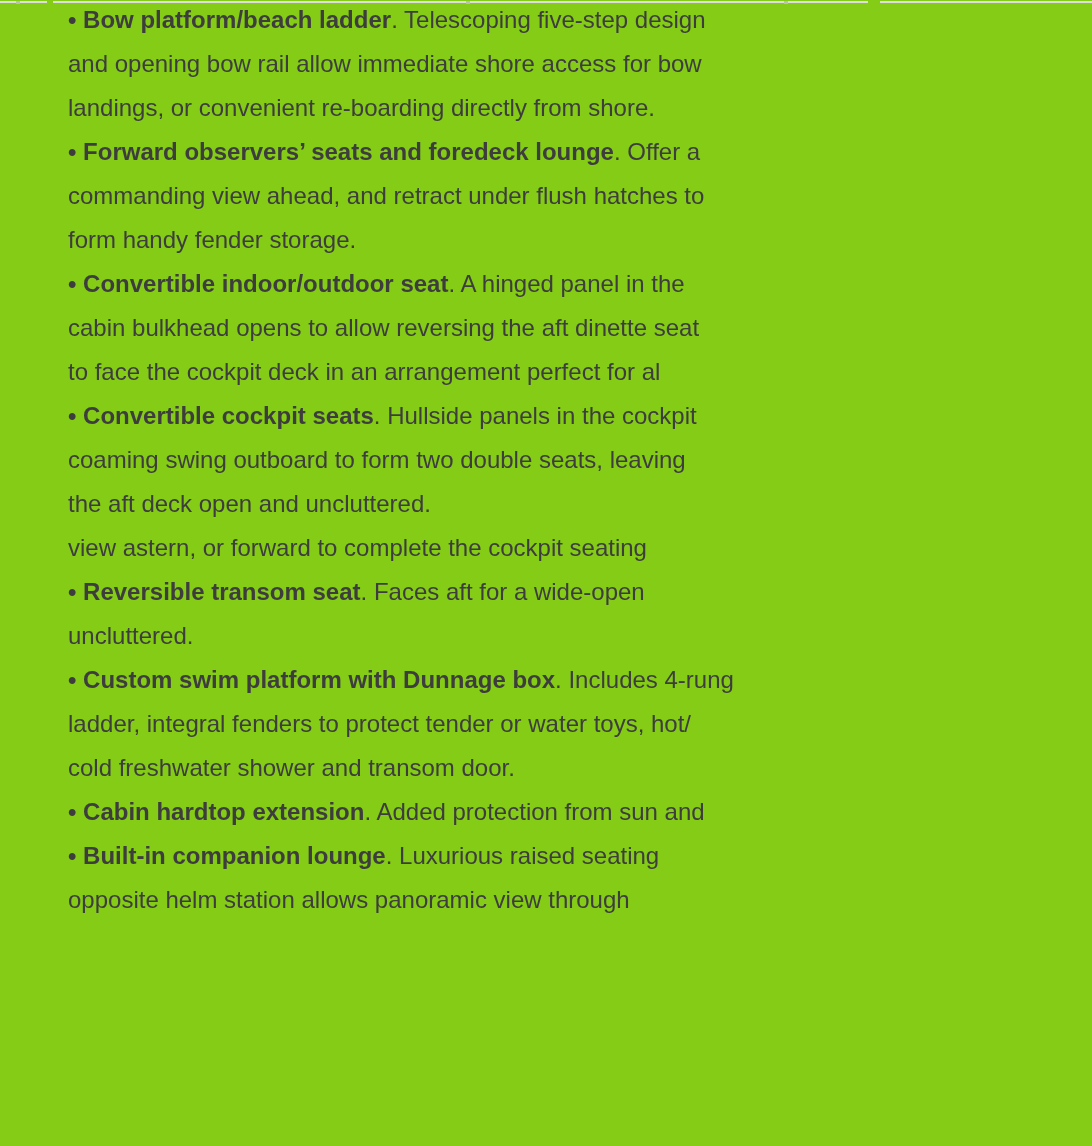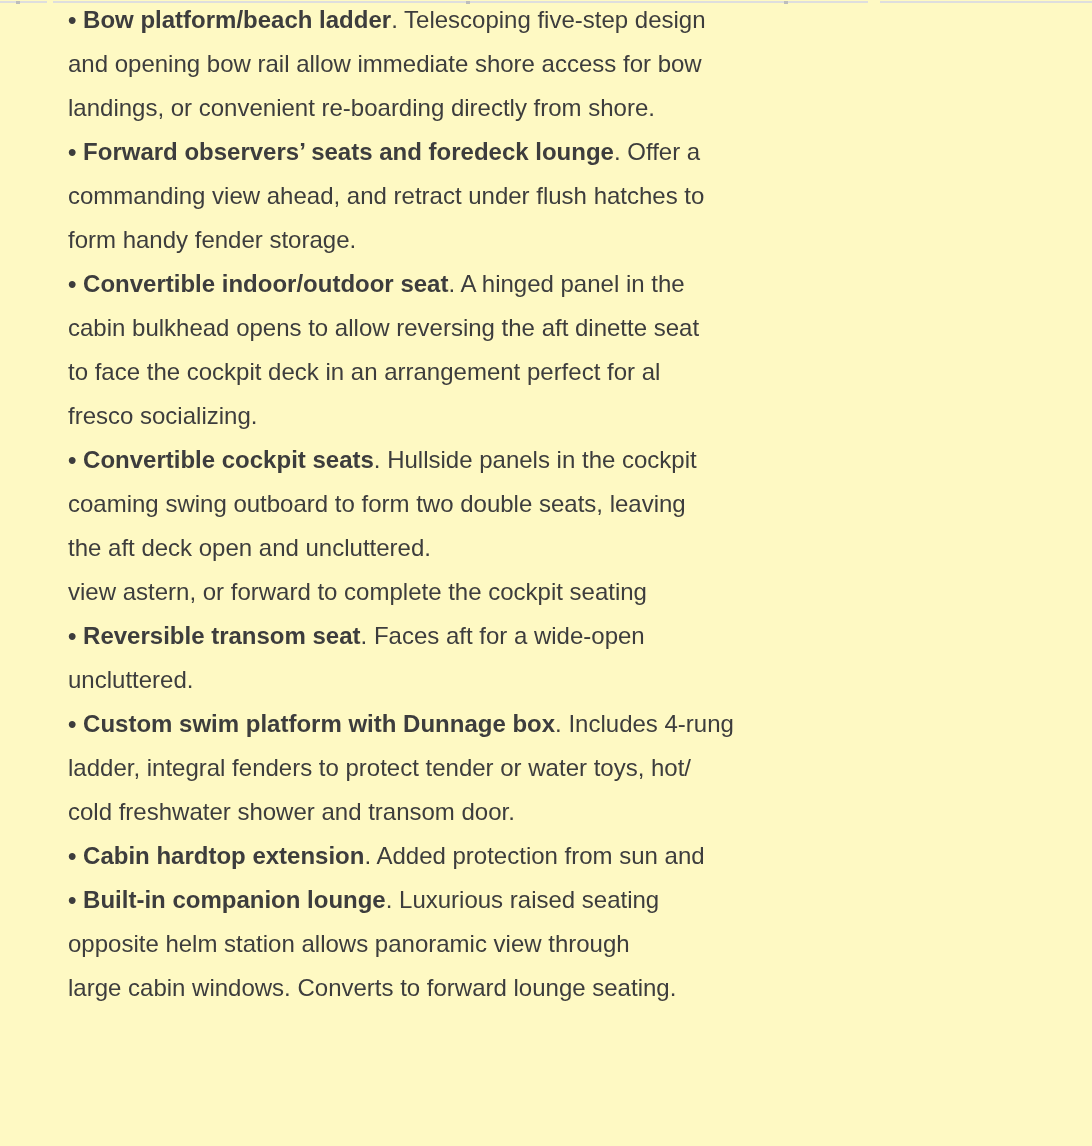--- a/index.html
+++ b/index.html
@@ -48,21 +48,21 @@
   .text-line {
     white-space: nowrap;
   }
   .text-line .b {
     font-weight: bold;
   }
 </style>
 </head>
 <body>
 
-<div class="page" style="background: #fef9c3;">
+<div class="page" style="background: #84cc16;">
   <div class="top-edge seg1"></div>
   <div class="top-edge seg2"></div>
   <div class="top-edge seg3"></div>
   <div class="top-tick t1"></div>
   <div class="top-tick t2"></div>
   <div class="top-tick t3"></div>
 
   <div class="feature-list" style="color: rgb(61, 61, 61); font-size: 24px; line-height: 44px;">
       <div class="bullet-item">
         <div class="text-line"><span class="b">• Bow platform/beach ladder</span><span>. Telescoping five-step design</span></div>
@@ -71,21 +71,20 @@
       </div>
       <div class="bullet-item">
         <div class="text-line"><span class="b">• Forward observers’ seats and foredeck lounge</span><span>. Offer a</span></div>
         <div class="text-line"><span>commanding view ahead, and retract under flush hatches to</span></div>
         <div class="text-line"><span>form handy fender storage.</span></div>
       </div>
       <div class="bullet-item">
         <div class="text-line"><span class="b">• Convertible indoor/outdoor seat</span><span>. A hinged panel in the</span></div>
         <div class="text-line"><span>cabin bulkhead opens to allow reversing the aft dinette seat</span></div>
         <div class="text-line"><span>to face the cockpit deck in an arrangement perfect for al</span></div>
-        <div class="text-line"><span>fresco socializing.</span></div>
       </div>
       <div class="bullet-item">
         <div class="text-line"><span class="b">• Convertible cockpit seats</span><span>. Hullside panels in the cockpit</span></div>
         <div class="text-line"><span>coaming swing outboard to form two double seats, leaving</span></div>
         <div class="text-line"><span>the aft deck open and uncluttered.</span></div>
       </div>
       <div class="bullet-item">
         <div class="text-line"><span>view astern, or forward to complete the cockpit seating</span></div>
         <div class="text-line"><span class="b">• Reversible transom seat</span><span>. Faces aft for a wide-open</span></div>
         <div class="text-line"><span>uncluttered.</span></div>
@@ -94,16 +93,15 @@
         <div class="text-line"><span class="b">• Custom swim platform with Dunnage box</span><span>. Includes 4-rung</span></div>
         <div class="text-line"><span>ladder, integral fenders to protect tender or water toys, hot/</span></div>
         <div class="text-line"><span>cold freshwater shower and transom door.</span></div>
       </div>
       <div class="bullet-item">
         <div class="text-line"><span class="b">• Cabin hardtop extension</span><span>. Added protection from sun and</span></div>
       </div>
       <div class="bullet-item">
         <div class="text-line"><span class="b">• Built-in companion lounge</span><span>. Luxurious raised seating</span></div>
         <div class="text-line"><span>opposite helm station allows panoramic view through</span></div>
-        <div class="text-line"><span>large cabin windows. Converts to forward lounge seating.</span></div>
       </div>
     </div>
 </div>
 
 </body></html>

